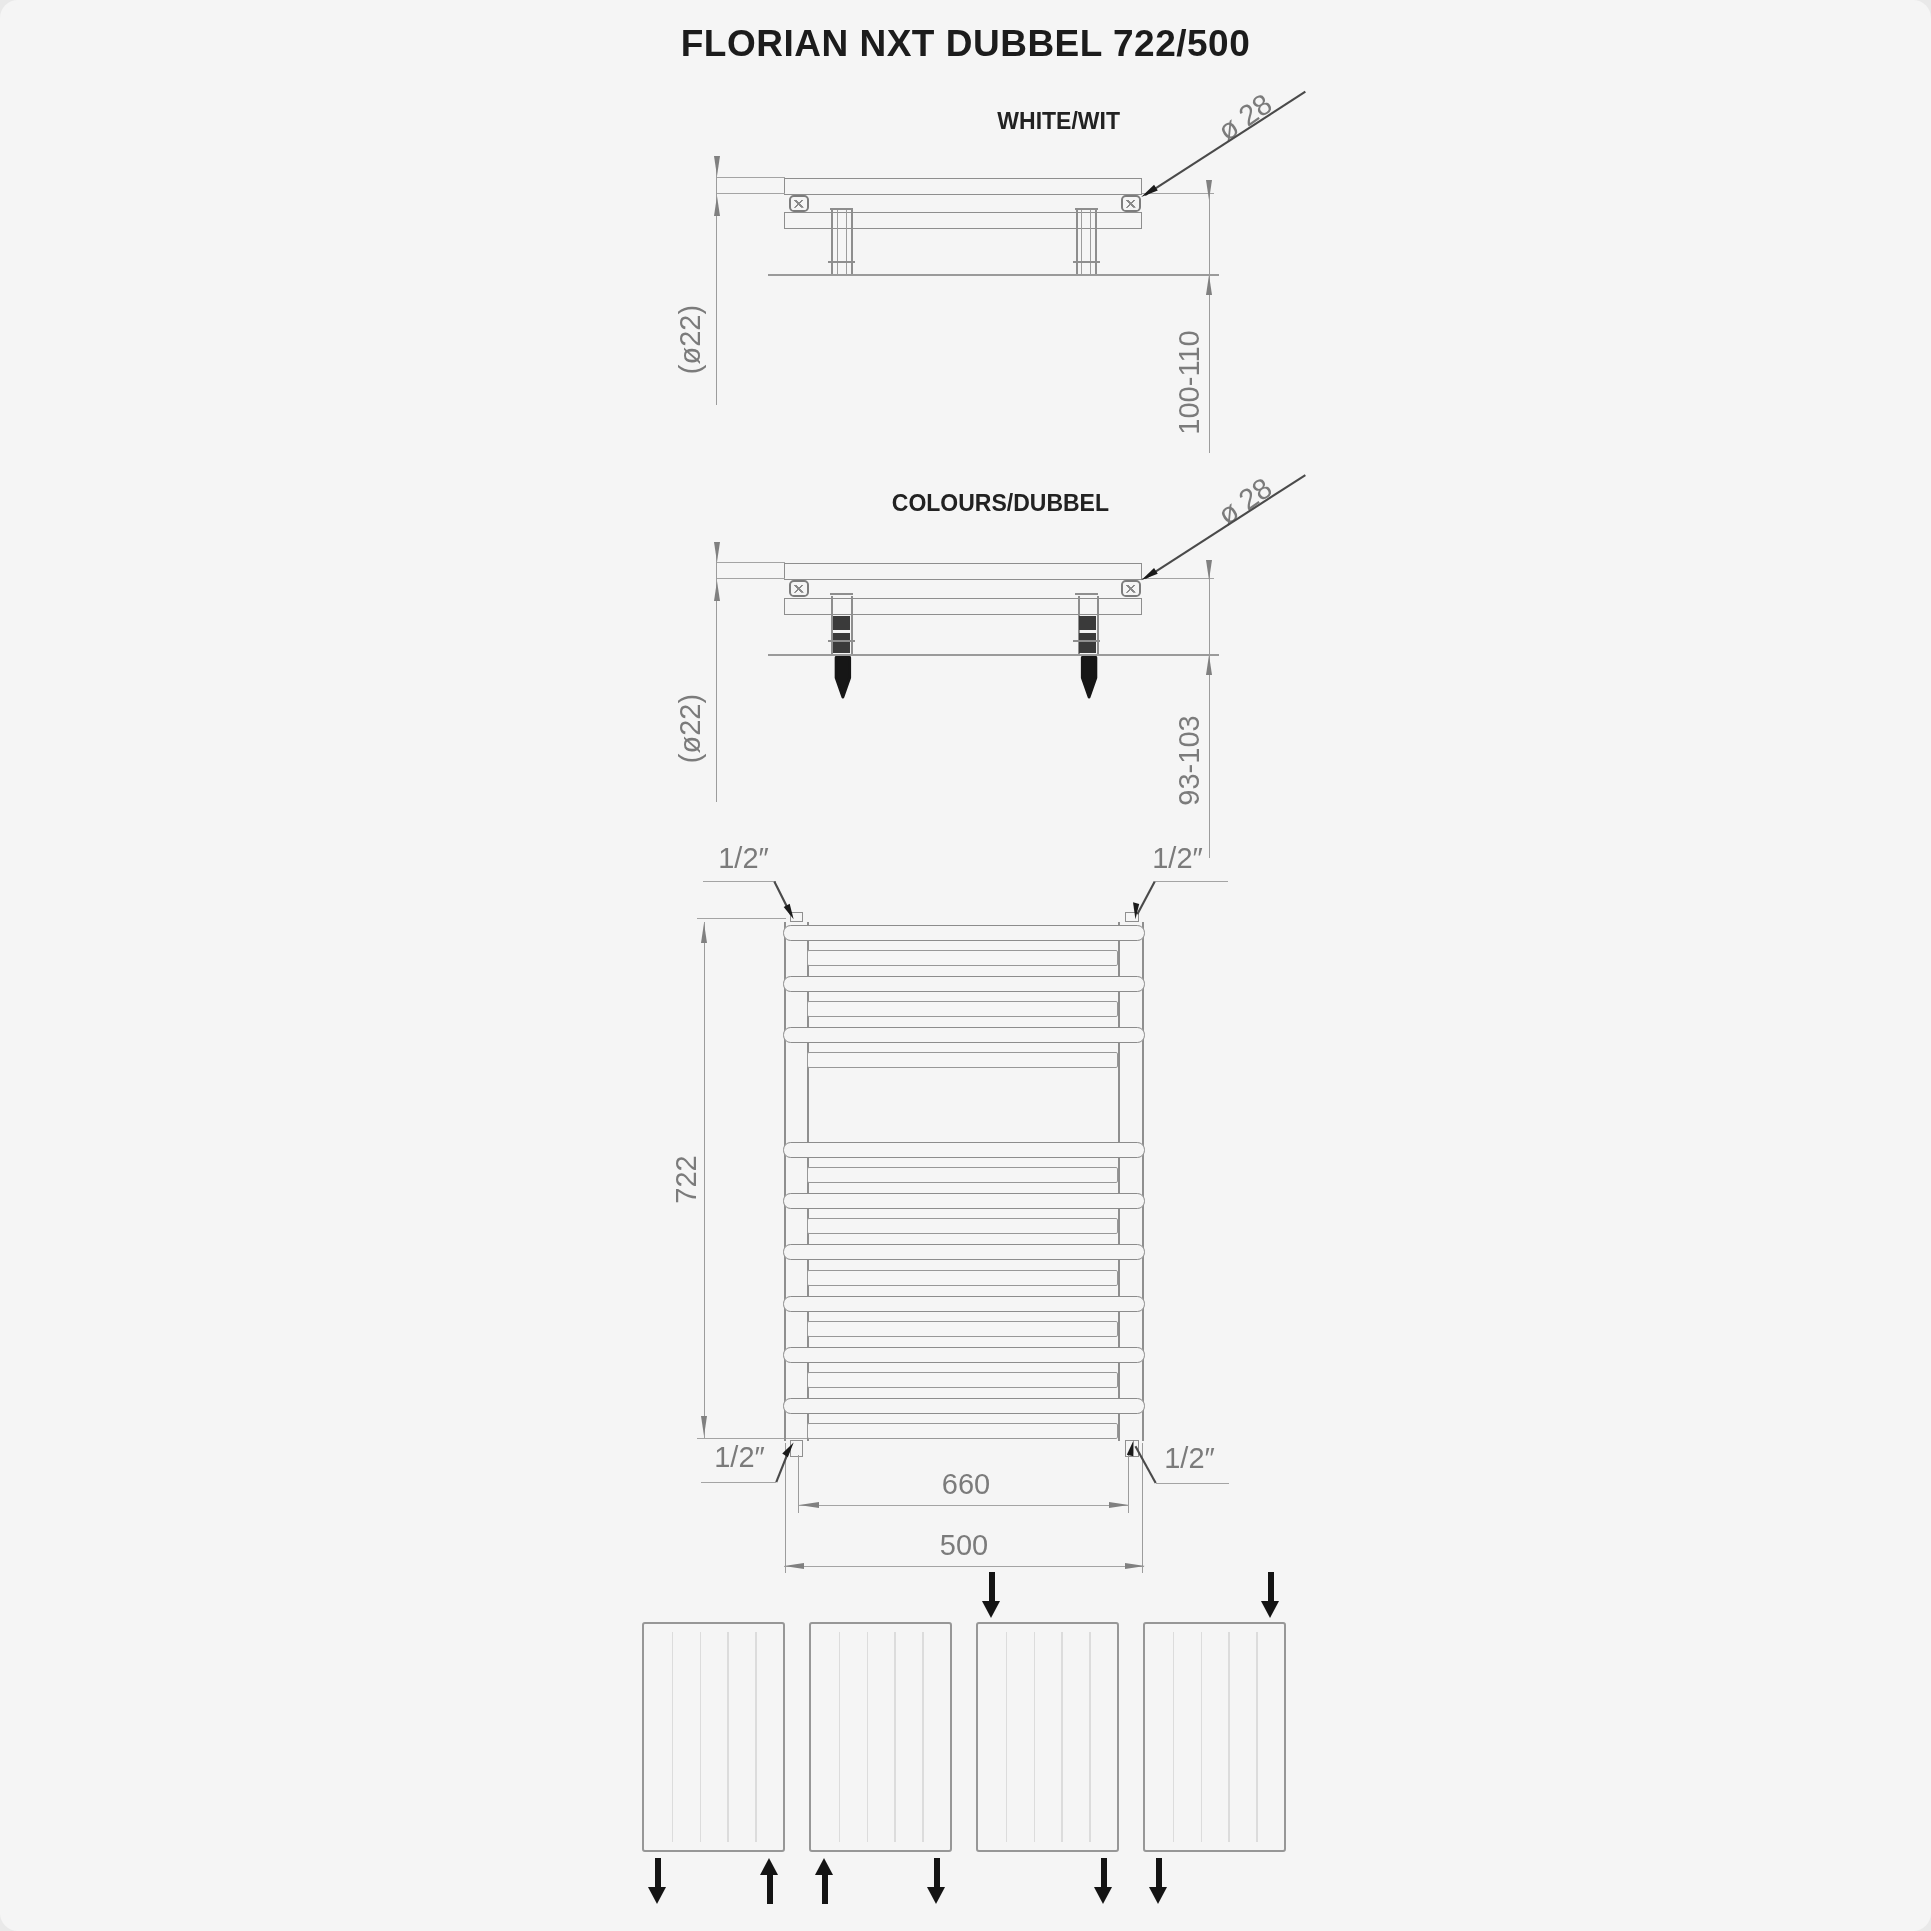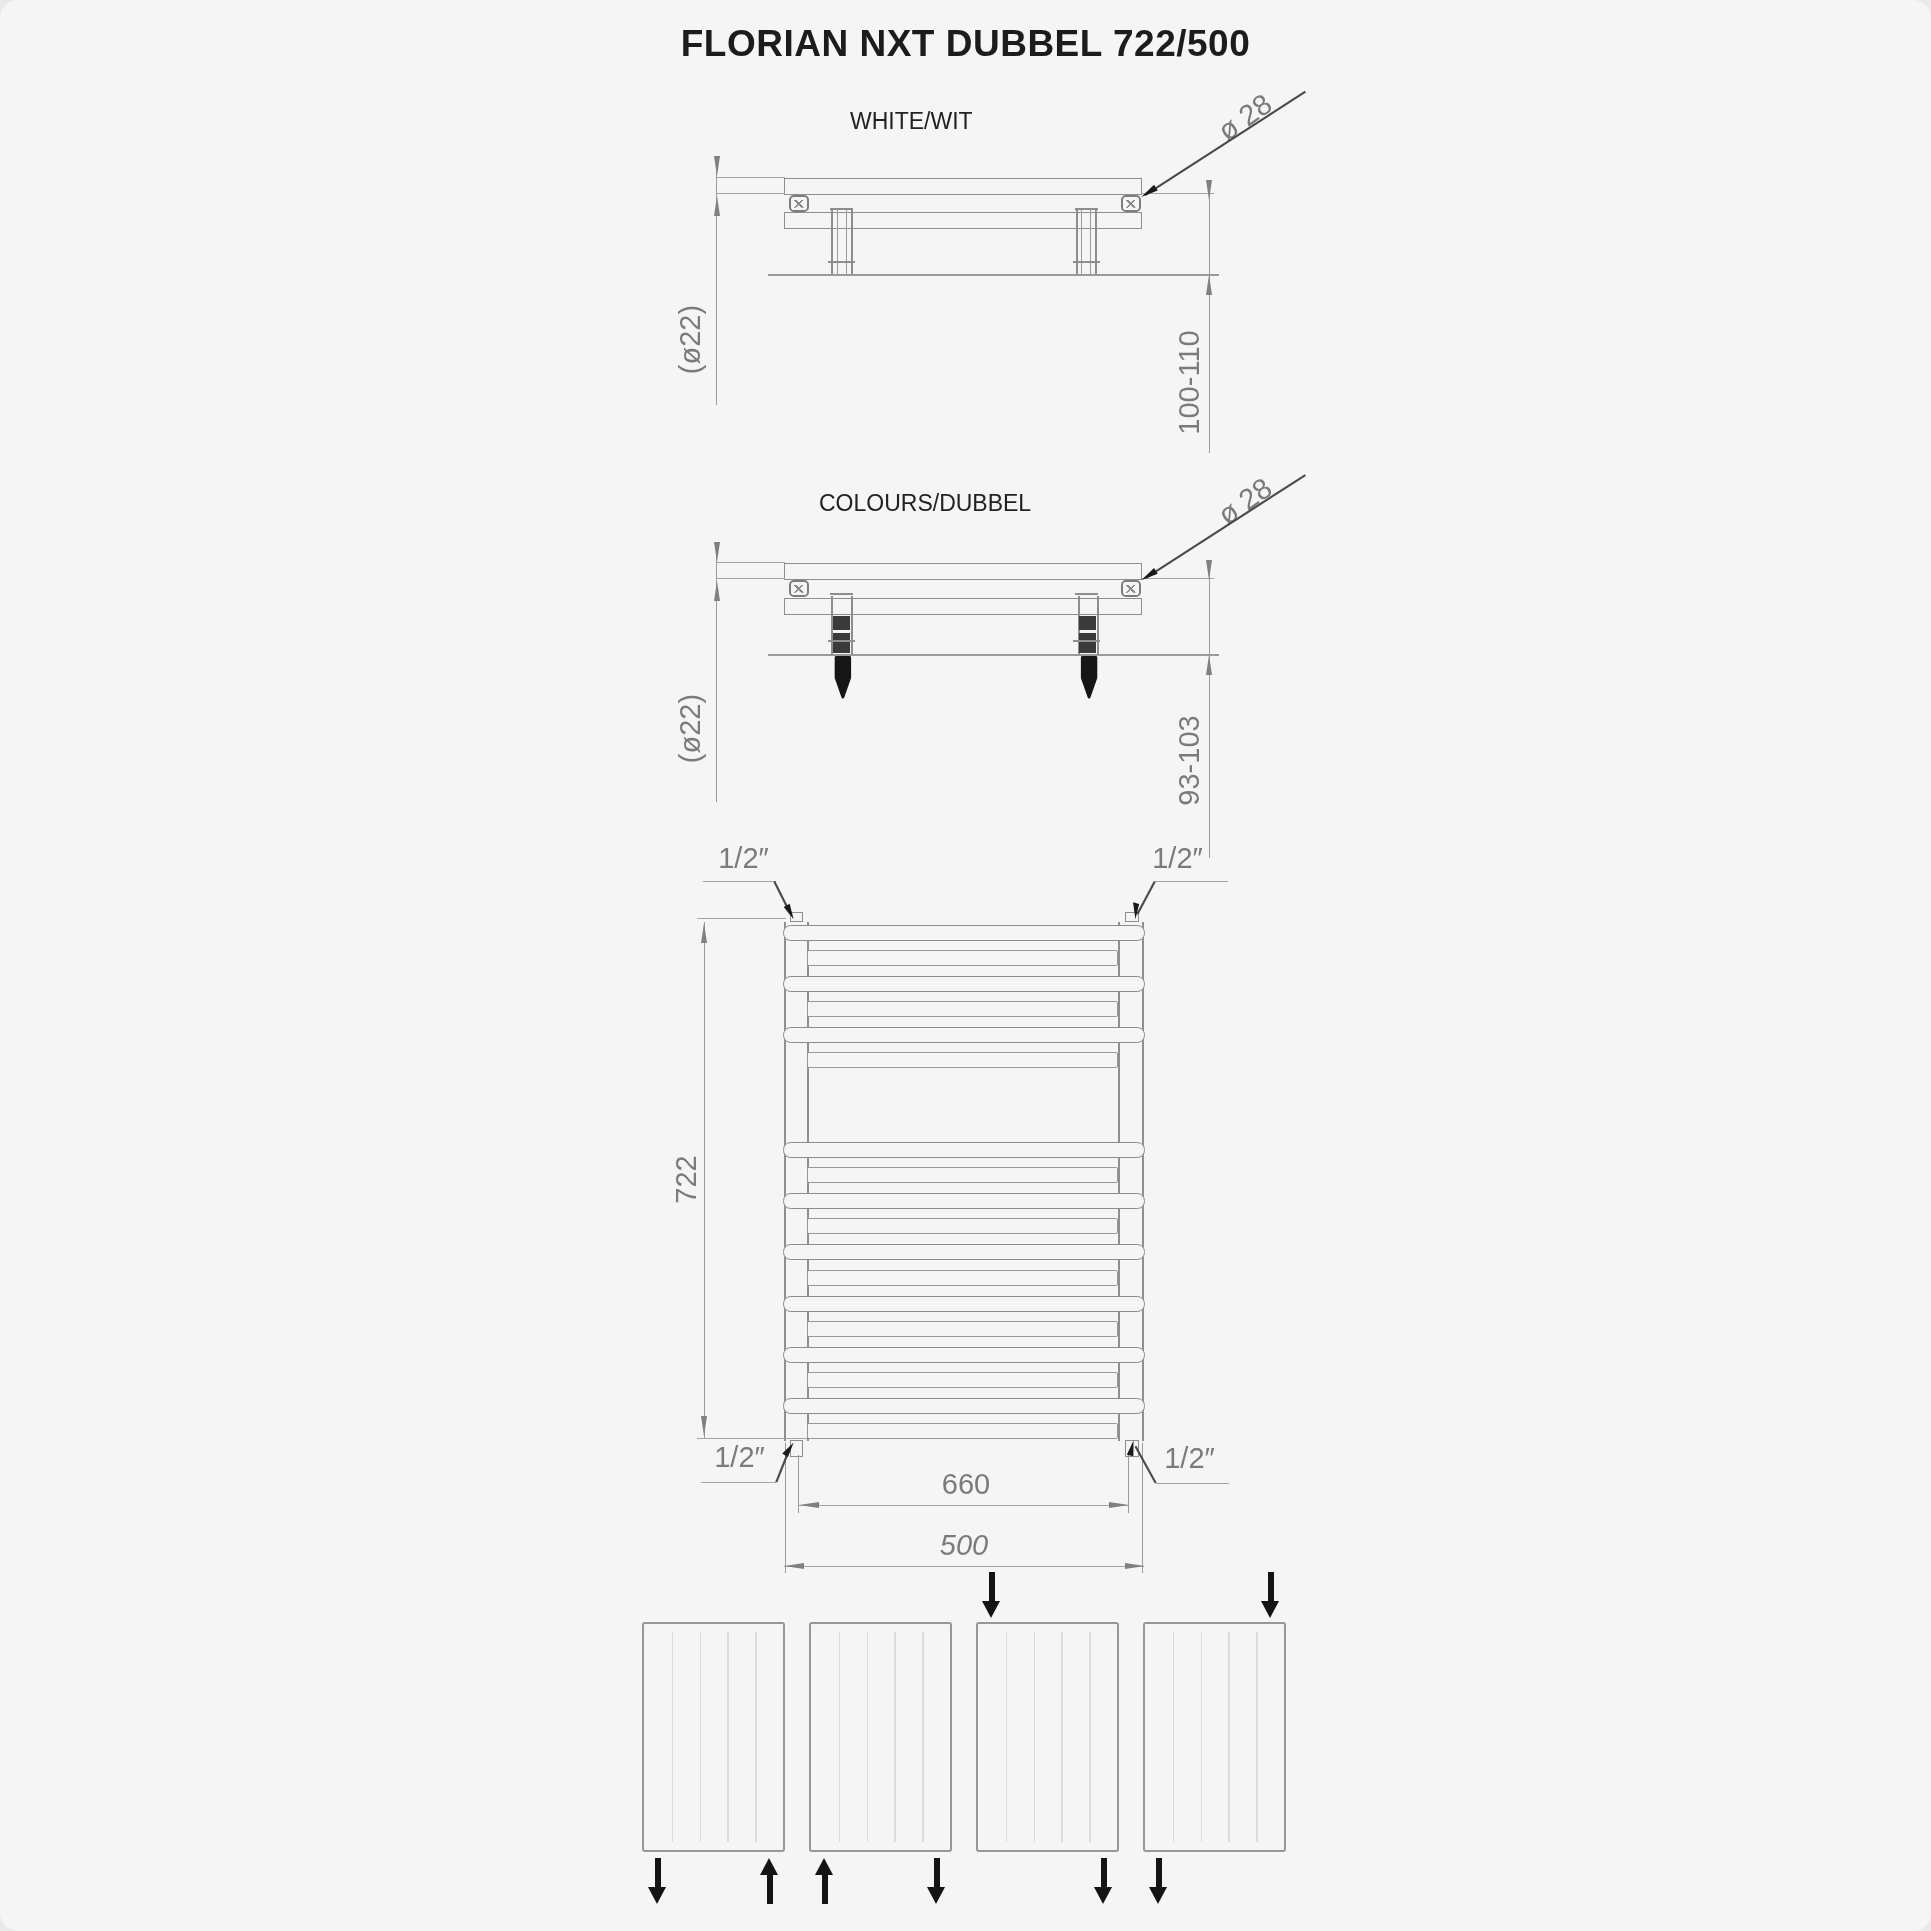--- a/index.html
+++ b/index.html
@@ -19,21 +19,21 @@
   .rect { position:absolute; border:1.9px solid #8e8e8e; box-sizing:border-box; background:transparent; }
   
   .tri { position:absolute; width:0; height:0; }
   .tri-down  { border-left:3.9px solid transparent; border-right:3.9px solid transparent; border-top:20px solid #808080; }
   .tri-up    { border-left:3.9px solid transparent; border-right:3.9px solid transparent; border-bottom:20px solid #808080; }
   .tri-left  { border-top:3.9px solid transparent; border-bottom:3.9px solid transparent; border-right:20px solid #808080; }
   .tri-right { border-top:3.9px solid transparent; border-bottom:3.9px solid transparent; border-left:20px solid #808080; }
   
   .title { position:absolute; left:0; right:0; top:23px; text-align:center;
            font-size:37px; font-weight:700; letter-spacing:0.5px; color:#1c1c1c; }
-  .sec-label { position:absolute; text-align:left; font-size:23px; font-weight:400; color:#222; }
+  .sec-label { position:absolute; text-align:right; font-size:23px; font-weight:700; color:#222; }
   .dim { position:absolute; font-size:29px; color:#7b7b7b; text-align:center;
          display:flex; align-items:center; justify-content:center; white-space:nowrap; }
   .rot90 { transform:rotate(-90deg); }
   .rot35 { transform:rotate(-35deg); }
   
   .clamp { position:absolute; width:20px; height:17.4px; border:2.4px solid #7d7d7d; border-radius:4.8px;
            box-sizing:border-box;
            background:
              linear-gradient(45deg, transparent 43%, #8a8a8a 43% 57%, transparent 57%),
              linear-gradient(-45deg, transparent 43%, #8a8a8a 43% 57%, transparent 57%);
@@ -200,21 +200,21 @@
     <div class="hl thin" style="left:799px; top:1505px; width:330px;"></div>
     <div class="tri tri-left" style="left:799px; top:1502px;"></div>
     <div class="tri tri-right" style="left:1109px; top:1502px;"></div>
     <div class="dim" style="left:908px; top:1467px; width:116px; height:35px;">660</div>
 
     <div class="vl thin" style="left:785px; top:1443px; height:130px;"></div>
     <div class="vl thin" style="left:1142px; top:1443px; height:130px;"></div>
     <div class="hl thin" style="left:784px; top:1566px; width:360px;"></div>
     <div class="tri tri-left" style="left:784px; top:1563px;"></div>
     <div class="tri tri-right" style="left:1125px; top:1563px;"></div>
-    <div class="dim" style="left:906px; top:1528px; width:116px; height:35px;font-style:italic;">500</div>
+    <div class="dim" style="left:906px; top:1528px; width:116px; height:35px;">500</div>
   </div>
 
   <div id="schemes">
       <div class="scheme-box" style="left: 642px; top: 1622px;">
         <div class="scheme-line" style="left: 20%;"></div>
         <div class="scheme-line" style="left: 40%;"></div>
         <div class="scheme-line" style="left: 60%;"></div>
         <div class="scheme-line" style="left: 80%;"></div>
       </div>
       <div class="flow down" style="left: 648px; top: 1858px;">

